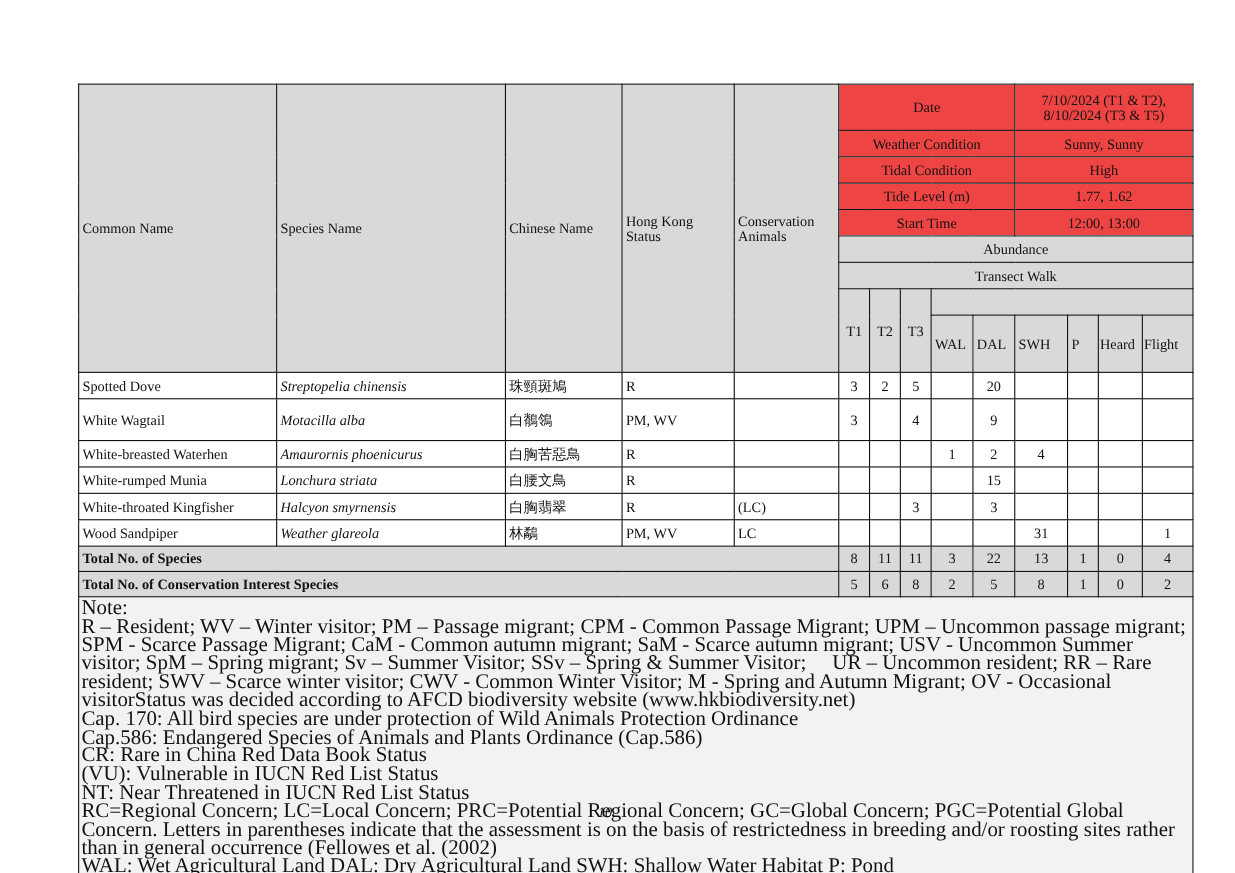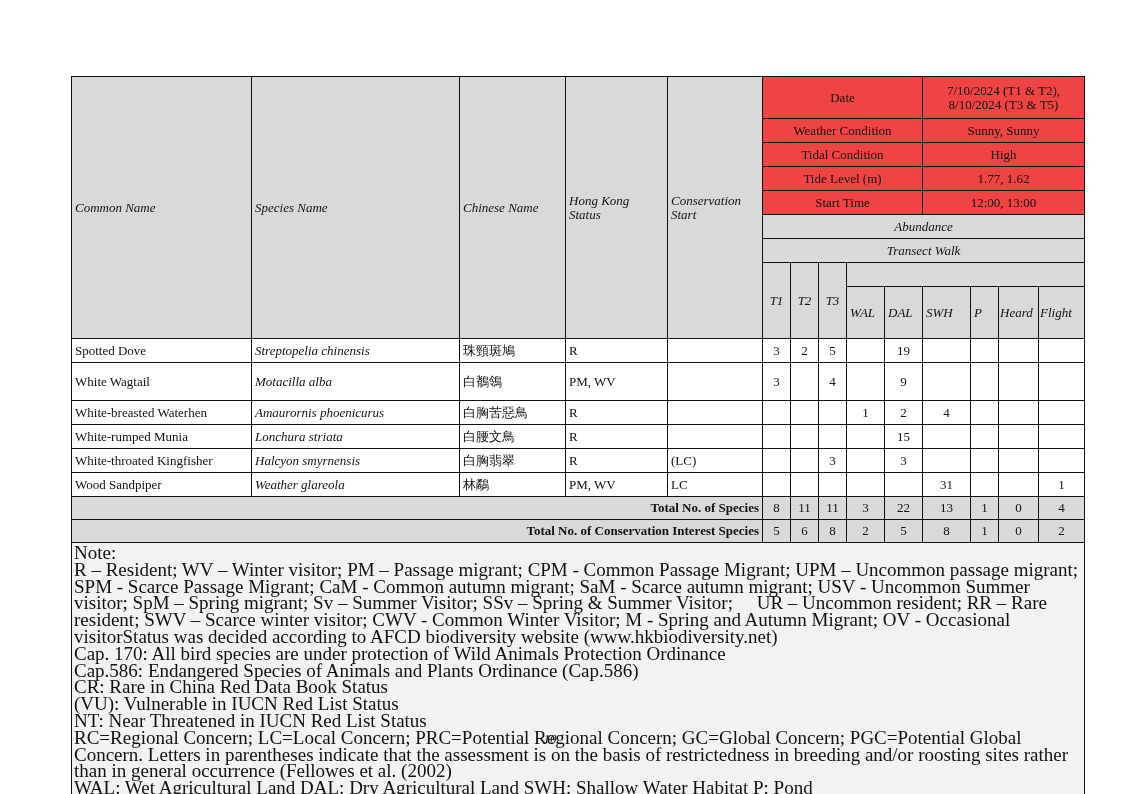--- a/index.html
+++ b/index.html
@@ -2,25 +2,25 @@
 <html><head>
 <meta charset="utf-8">
 <style>
   html, body { margin:0; padding:0; background:#ffffff; }
   body { width:1123px; height:794px; position:relative; overflow:hidden;
          font-family:"Liberation Serif", serif; color:#111; }
   .tbl { position:absolute; left:71px; top:76px; border-collapse:collapse;
          table-layout:fixed; font-size:13px; }
   .tbl td { border:1.5px solid #111; padding:0 3px; height:21px; line-height:14px;
             overflow:hidden; white-space:nowrap; }
-  .hdr { background:#d9d9d9;font-style:italic; }
+  .hdr { background:#d9d9d9; }
   .meta { background:#ef4444; text-align:center; }
   .c { text-align:center; }
   .it { font-style:italic; }
-  .tot { background:#d9d9d9; text-align:right; font-weight:bold; }
+  .tot { background:#d9d9d9; text-align:left; font-weight:bold; }
   .totv { background:#d9d9d9; text-align:center; }
   .notes { background:#f2f2f2; white-space:normal !important; vertical-align:top;
            padding:2px 2px 2px 2px !important; line-height:16.8px !important; font-size:19px; }
   .notes div { margin:0; }
   .pagenum { position:absolute; top:731px; left:0; width:1100px; text-align:center;
              font-size:13px;font-style:italic; }
   .wrap { white-space:normal !important; }
 </style>
 </head>
 <body>
@@ -41,21 +41,21 @@
     <col style="width:28px">
       <col style="width:40px">
       <col style="width:46px">
   </colgroup>
   <tbody>
       <tr style="height:42px">
     <td class="hdr" rowspan="9">Common Name</td>
     <td class="hdr" rowspan="9">Species Name</td>
     <td class="hdr" rowspan="9">Chinese Name</td>
     <td class="hdr wrap" rowspan="9">Hong Kong Status</td>
-    <td class="hdr wrap" rowspan="9">Conservation Start</td>
+    <td class="hdr wrap" rowspan="9">Conservation Animals</td>
     <td class="meta" colspan="5">Date</td>
     <td class="meta" colspan="4">
       <div>7/10/2024 (T1 &amp; T2),</div>
       <div>8/10/2024 (T3 &amp; T5)</div>
     </td>
   </tr>
   <tr style="height:24px">
     <td class="meta" colspan="5">Weather Condition</td>
     <td class="meta" colspan="4">Sunny, Sunny</td>
   </tr>
@@ -95,21 +95,21 @@
   <tr style="height:24px">
     <td>Spotted Dove</td>
     <td class="it">Streptopelia chinensis</td>
     <td>珠頸斑鳩</td>
     <td>R</td>
     <td></td>
     <td class="c">3</td>
     <td class="c">2</td>
     <td class="c">5</td>
     <td class="c"></td>
-    <td class="c">19</td>
+    <td class="c">20</td>
     <td class="c"></td>
     <td class="c"></td>
     <td class="c"></td>
     <td class="c"></td>
   </tr>
   <tr style="height:38px">
     <td>White Wagtail</td>
     <td class="it">Motacilla alba</td>
     <td>白鶺鴒</td>
     <td>PM, WV</td>

